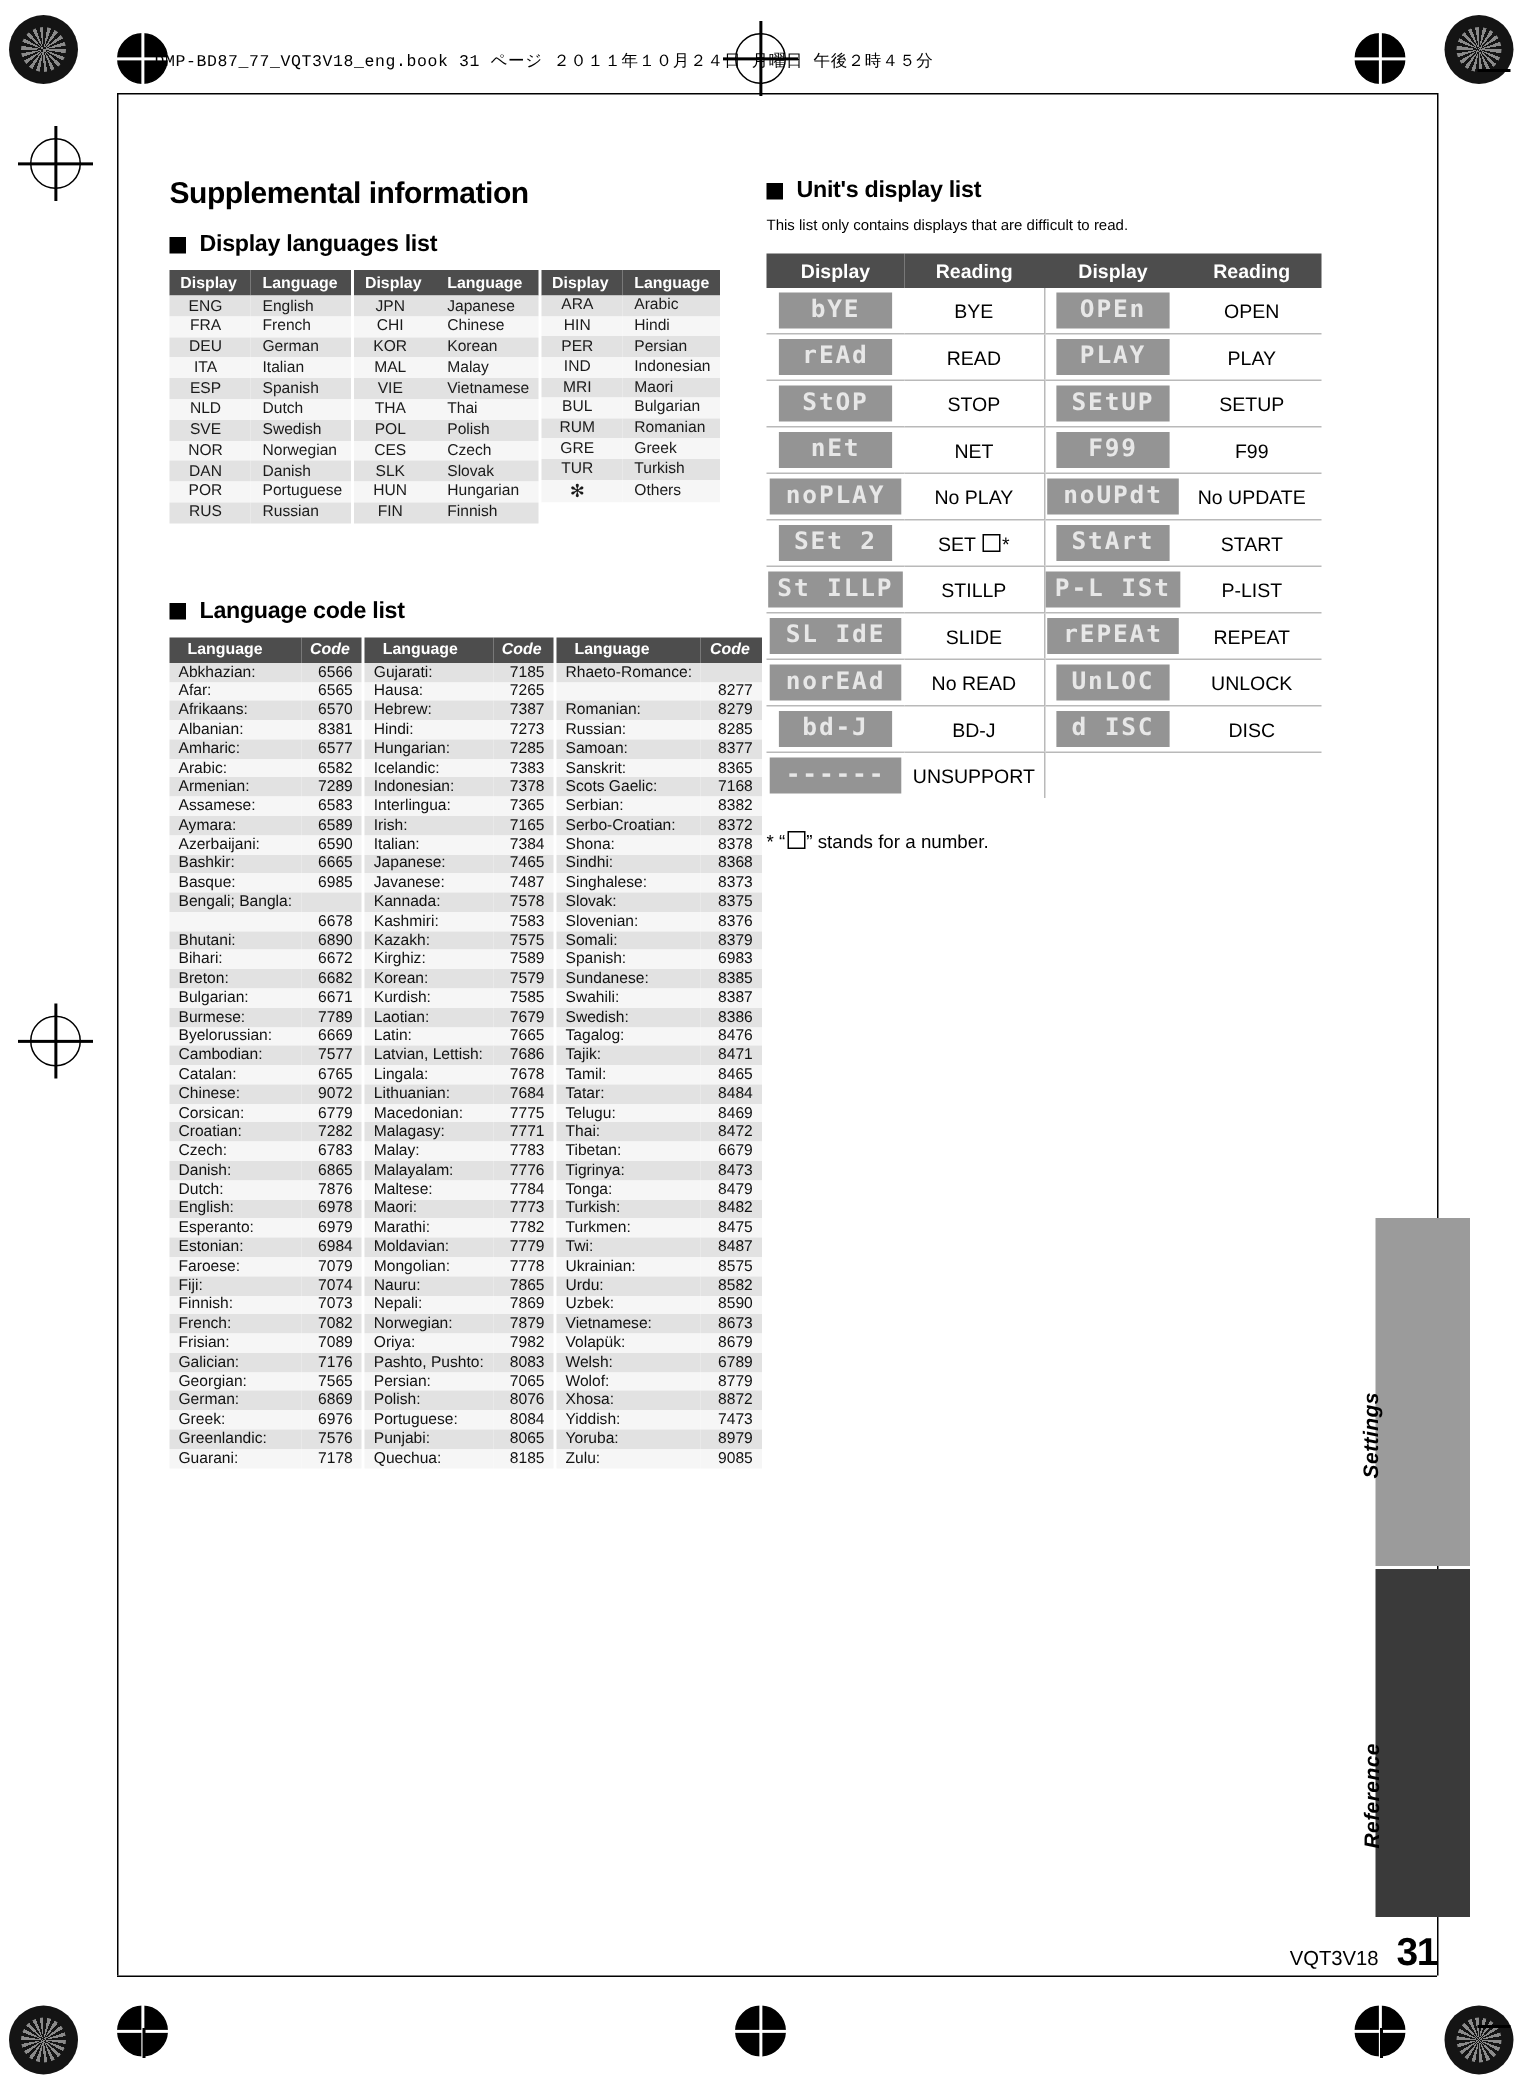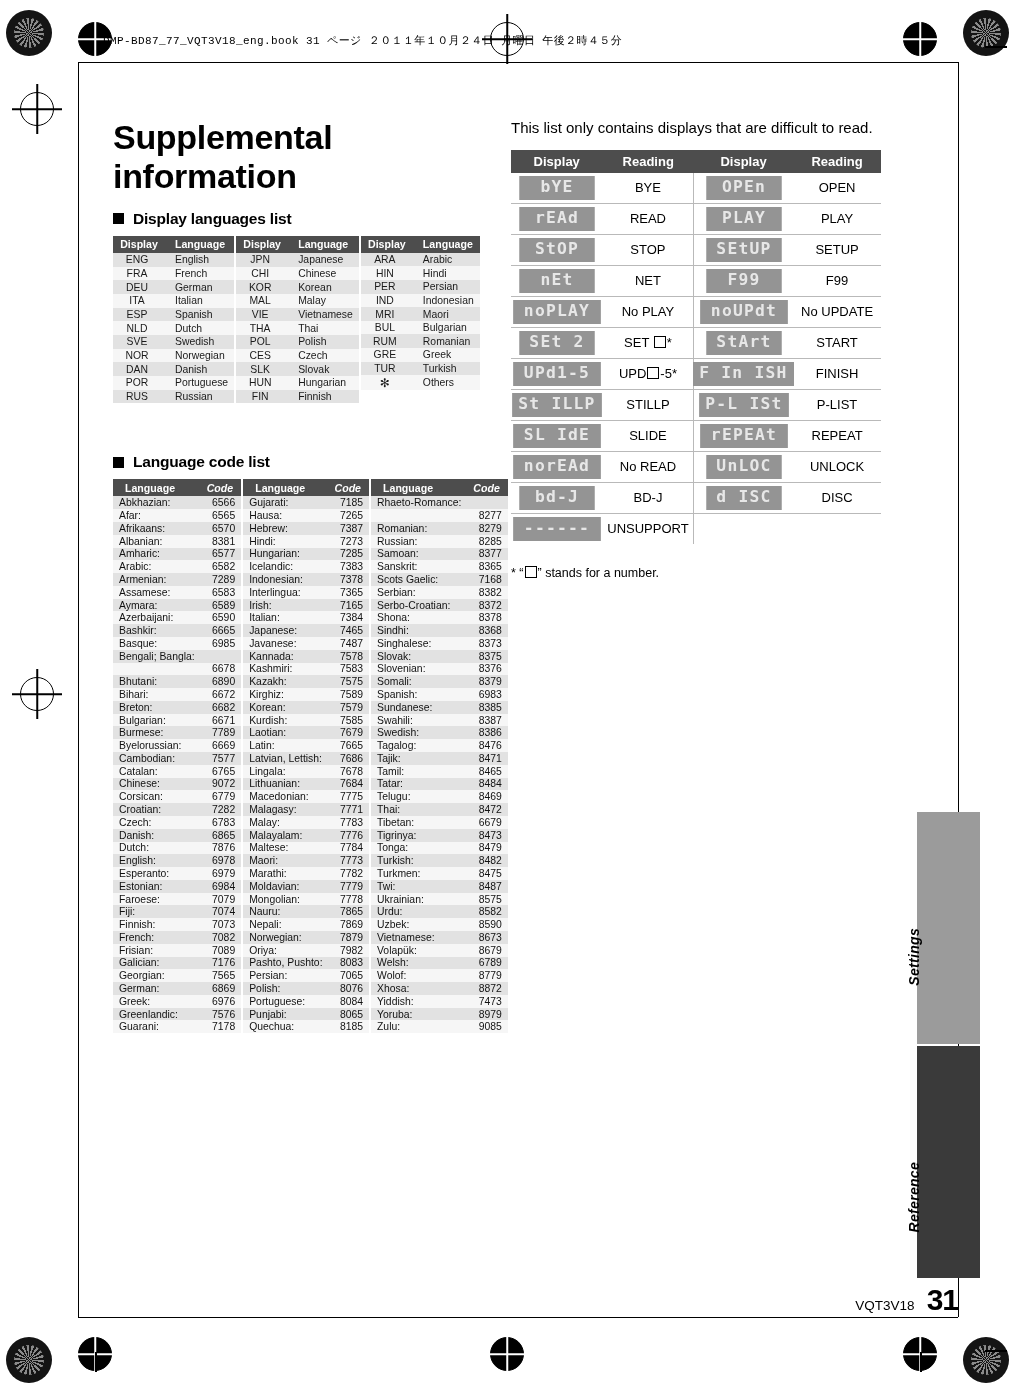--- a/index.html
+++ b/index.html
@@ -40,29 +40,29 @@
   
   .page-frame-l{position:absolute;left:78px;top:62px;width:1px;height:1255px;background:#000;}
   .page-frame-r{position:absolute;left:958px;top:62px;width:1px;height:1255px;background:#000;}
   .page-frame-b{position:absolute;left:78px;top:1317px;width:880px;height:1px;background:#000;}
 
   
   .col-left{position:absolute;left:113px;top:118px;width:380px;}
   .col-right{position:absolute;left:511px;top:118px;width:372px;}
 
   h1.title{
-    font-size:34px;line-height:1.16;font-weight:bold;margin:0 0 4px 0;
+    font-size:20px;line-height:1.16;font-weight:bold;margin:0 0 4px 0;
     letter-spacing:-0.3px;
   }
   h2.sect{
     font-size:15.5px;font-weight:bold;margin:13px 0 8px 0;
     display:flex;align-items:center;gap:9px;letter-spacing:-0.2px;
   }
   h2.sect .sq{width:11px;height:11px;background:#000;display:inline-block;flex:none;}
-  .lead{font-size:15px;line-height:1.33;margin:0 0 12px 0;}
+  .lead{font-size:10px;line-height:1.33;margin:0 0 12px 0;}
 
   
   table{border-collapse:collapse;border-spacing:0;}
   .ll-wrap{display:flex;gap:2px;}
   .ll-block{border-collapse:collapse;}
   .ll-block th{
     background:#4d4d4d;color:#fff;font-size:10.6px;font-weight:bold;
     text-align:left;padding:2.5px 6px 2.5px 8px;white-space:nowrap;
   }
   .ll-block th.disp{width:44px;text-align:center;padding-left:4px;}
@@ -143,21 +143,21 @@
   }
   #tab-settings{top:812px;}
   #tab-settings .bar{height:232px;background:#9b9b9b;}
   #tab-reference{top:1046px;}
   #tab-reference .bar{height:232px;background:#3a3a3a;}
 
   
   .footer{position:absolute;right:57px;bottom:76px;
           display:flex;align-items:baseline;gap:12px;}
   .footer .code{font-size:13.5px;}
-  .footer .pageno{font-size:30px;font-weight:bold;letter-spacing:-1px;}
+  .footer .pageno{font-size:26px;font-weight:bold;letter-spacing:-1px;}
 </style>
 </head>
 <body>
 
 <div class="corner-dot" style="left:6px;top:10px;">
     <span></span>
   </div>
 <div class="corner-dot" style="left:963px;top:10px;">
     <span></span>
   </div>
@@ -900,20 +900,24 @@
             <td class="lang">Zulu:</td>
             <td class="code">9085</td>
           </tr>
         </tbody>
     </table>
   </div>
 </div>
 
 <div class="col-right">
 
+  <h2 class="sect" style="margin-top:0;">
+    <span class="sq"></span>
+    <span>Unit's display list</span>
+  </h2>
 
   <p class="lead">This list only contains displays that are difficult to read.</p>
 
   <table class="unit-table">
     <thead>
         <tr>
       <th class="c-disp">Display</th>
       <th class="c-read">Reading</th>
       <th class="c-disp">Display</th>
       <th class="c-read">Reading</th>
@@ -950,26 +954,20 @@
           <td class="disp sep"><span class="seg wide">noUPdt</span></td>
           <td class="read">No UPDATE</td>
         </tr>
         <tr>
           <td class="disp"><span class="seg">SEt 2</span></td>
           <td class="read">SET <span class="boxglyph"></span>*</td>
           <td class="disp sep"><span class="seg">StArt</span></td>
           <td class="read">START</td>
         </tr>
         <tr>
-          <td class="disp"><span class="seg wide">UPd1-5</span></td>
-          <td class="read">UPD<span class="boxglyph"></span>-5*</td>
-          <td class="disp sep"><span class="seg wide">F In ISH</span></td>
-          <td class="read">FINISH</td>
-        </tr>
-        <tr>
           <td class="disp"><span class="seg wide">St ILLP</span></td>
           <td class="read">STILLP</td>
           <td class="disp sep"><span class="seg wide">P-L ISt</span></td>
           <td class="read">P-LIST</td>
         </tr>
         <tr>
           <td class="disp"><span class="seg wide">SL IdE</span></td>
           <td class="read">SLIDE</td>
           <td class="disp sep"><span class="seg wide">rEPEAt</span></td>
           <td class="read">REPEAT</td>

